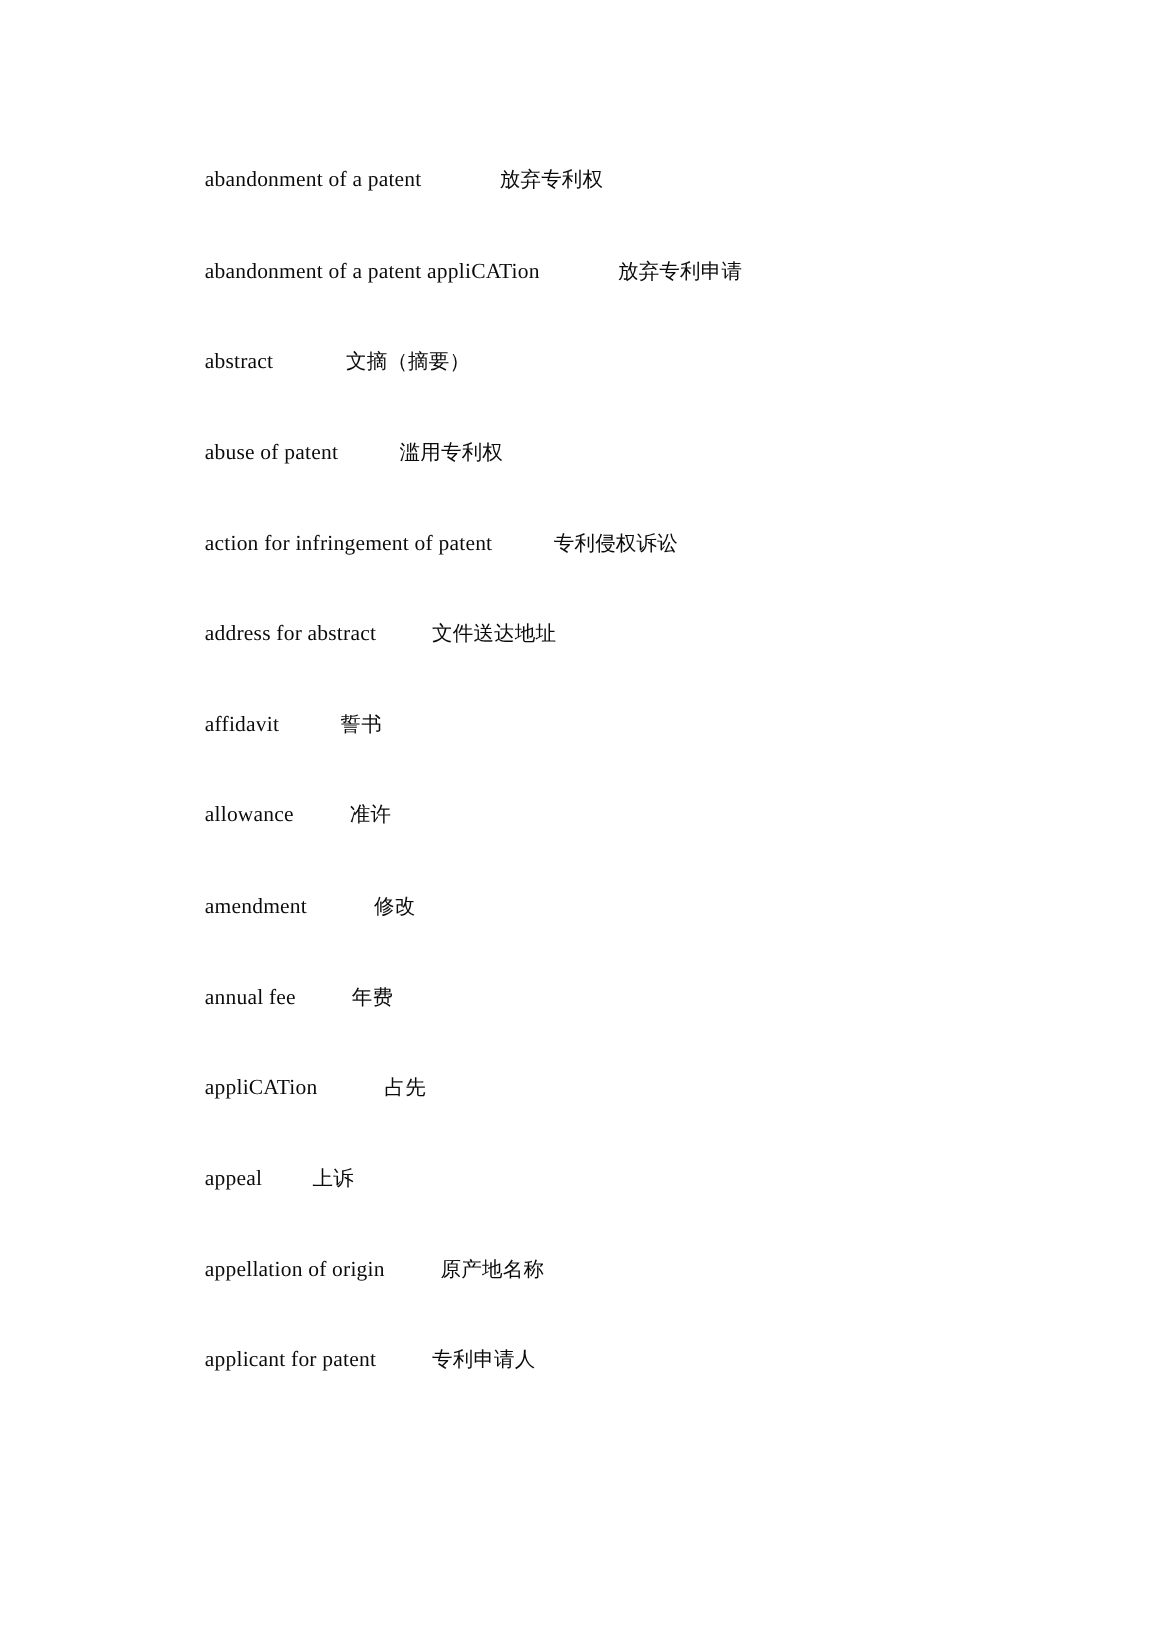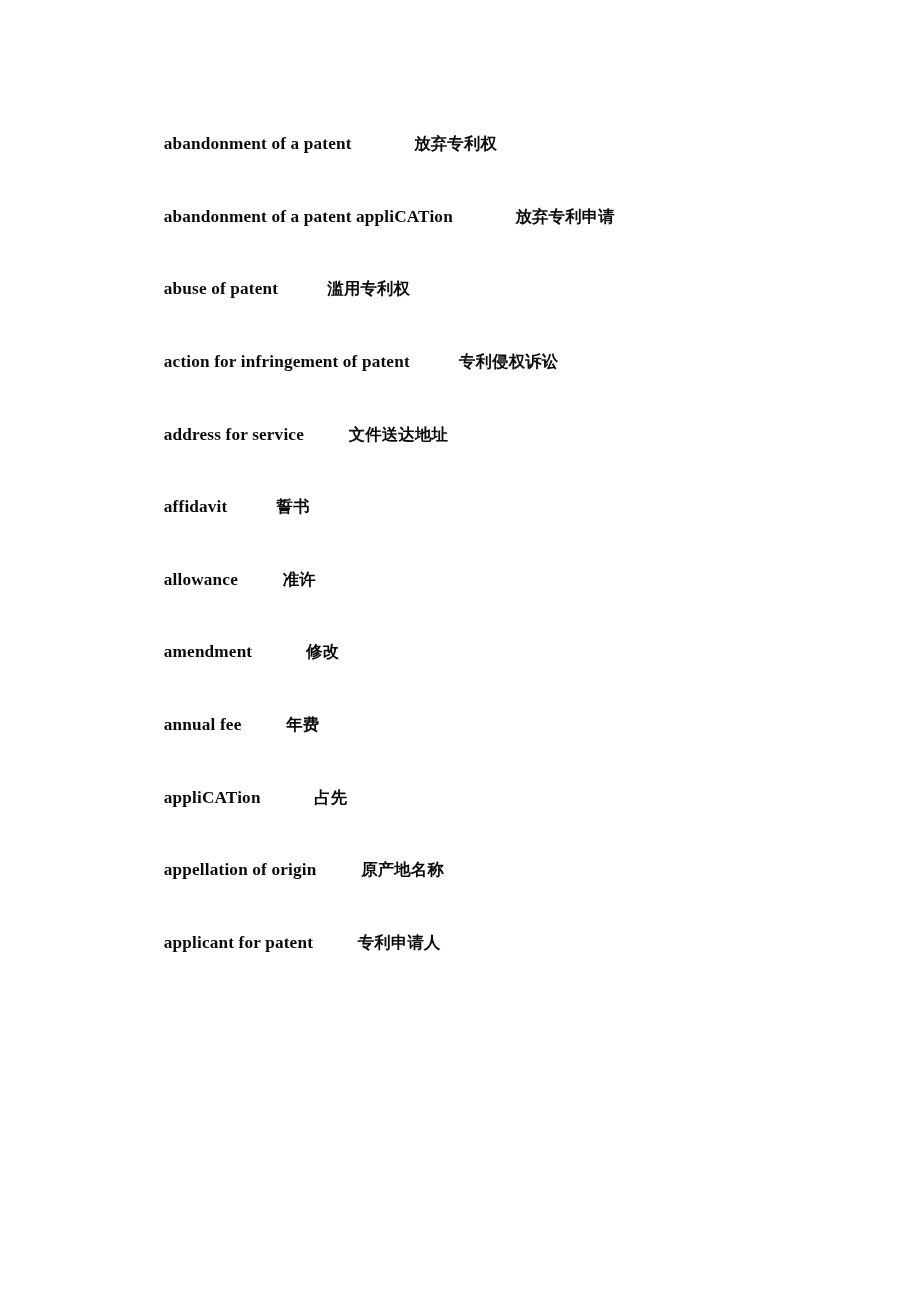--- a/index.html
+++ b/index.html
@@ -8,21 +8,20 @@
     background: #ffffff;
   }
   .page {
     position: relative;
     width: 884px;
     height: 1302px;
     background: #ffffff;
     overflow: hidden;
     font-family: "Liberation Serif", "DejaVu Serif", serif;
     color: #000000;
-    font-weight: bold;
   }
   .content {
     position: absolute;
     left: 137px;
     top: 108px;
     width: 648px;
   }
   .entry {
     font-size: 17.2px;
     line-height: 24.2px;
@@ -44,44 +43,50 @@
 <div class="page">
   <div class="content">
 
     <div class="entry">
       <span class="en">abandonment of a patent</span><span class="gap">              </span><span class="zh">放弃专利权</span>
     </div>
     <div class="entry">
       <span class="en">abandonment of a patent appliCATion</span><span class="gap">              </span><span class="zh">放弃专利申请</span>
     </div>
     <div class="entry">
+      <span class="en">abstract</span><span class="gap">             </span><span class="zh">文摘（摘要）</span>
+    </div>
+    <div class="entry">
       <span class="en">abuse of patent</span><span class="gap">           </span><span class="zh">滥用专利权</span>
     </div>
     <div class="entry">
       <span class="en">action for infringement of patent</span><span class="gap">           </span><span class="zh">专利侵权诉讼</span>
     </div>
     <div class="entry">
-      <span class="en">address for service</span><span class="gap">          </span><span class="zh">文件送达地址</span>
+      <span class="en">address for abstract</span><span class="gap">          </span><span class="zh">文件送达地址</span>
     </div>
     <div class="entry">
       <span class="en">affidavit</span><span class="gap">           </span><span class="zh">誓书</span>
     </div>
     <div class="entry">
       <span class="en">allowance</span><span class="gap">          </span><span class="zh">准许</span>
     </div>
     <div class="entry">
       <span class="en">amendment</span><span class="gap">            </span><span class="zh">修改</span>
     </div>
     <div class="entry">
       <span class="en">annual fee</span><span class="gap">          </span><span class="zh">年费</span>
     </div>
     <div class="entry">
       <span class="en">appliCATion</span><span class="gap">            </span><span class="zh">占先</span>
     </div>
     <div class="entry">
+      <span class="en">appeal</span><span class="gap">         </span><span class="zh">上诉</span>
+    </div>
+    <div class="entry">
       <span class="en">appellation of origin</span><span class="gap">          </span><span class="zh">原产地名称</span>
     </div>
     <div class="entry">
       <span class="en">applicant for patent</span><span class="gap">          </span><span class="zh">专利申请人</span>
     </div>
 
   </div>
 </div>
 
 </body></html>

